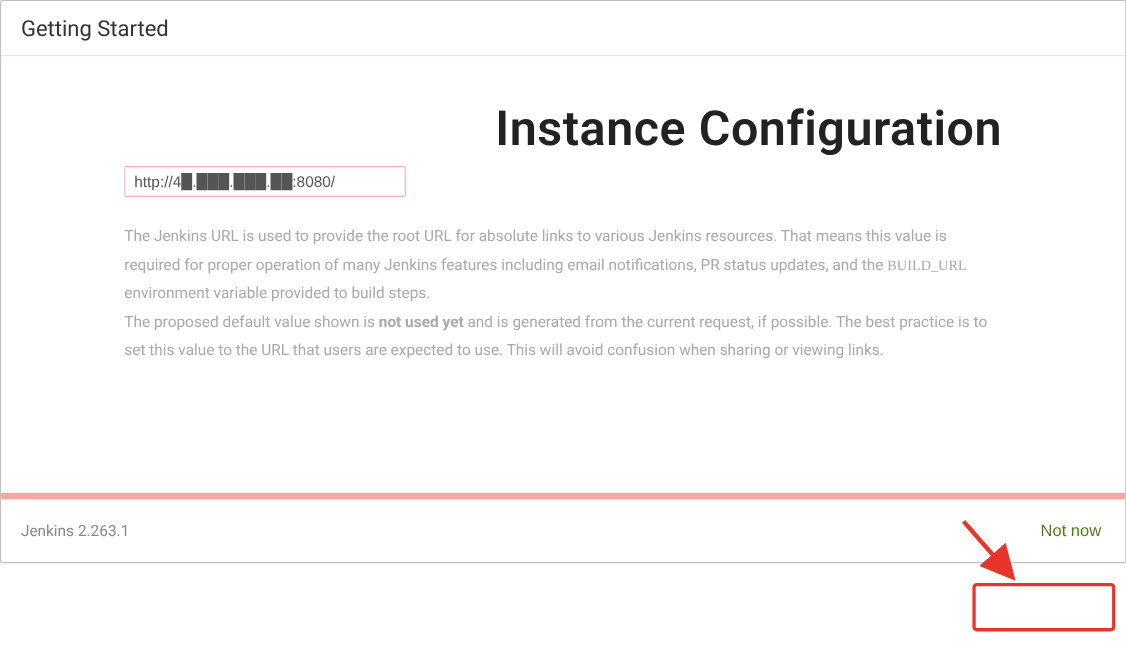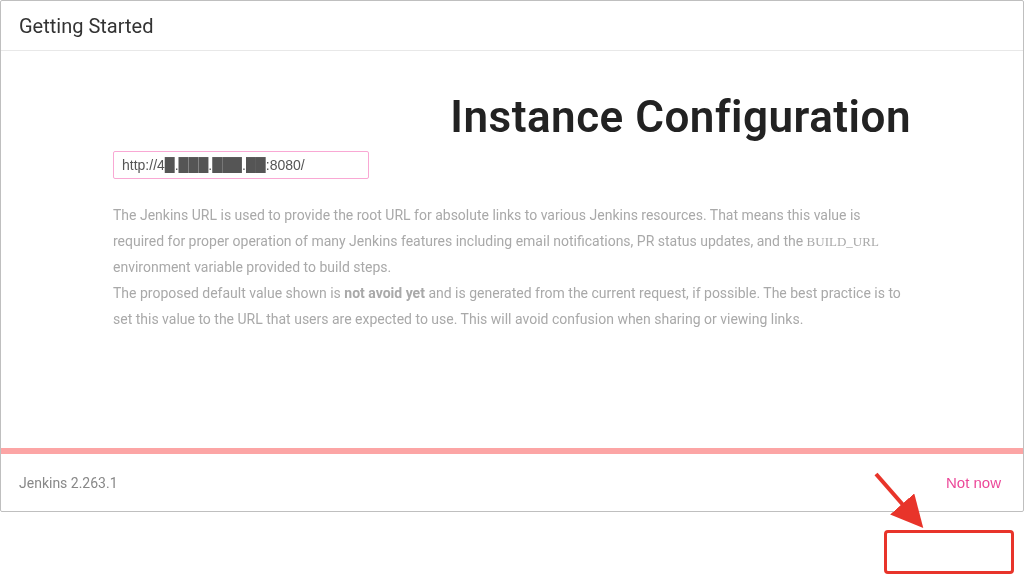--- a/index.html
+++ b/index.html
@@ -86,21 +86,21 @@
       color: #888;
     }
     .footer-actions {
       display: flex;
       align-items: center;
       gap: 20px;
     }
     .link-btn {
       background: none;
       border: none;
-      color: #ec4899;
+      color: #4d7c0f;
       font-size: 15px;
       cursor: pointer;
       padding: 6px 4px;
     }
     .primary-btn {
       background: #0b6aa2;
       border: 1px solid #0b6aa2;
       color: #fff;
       font-size: 15px;
       padding: 8px 16px;
@@ -130,21 +130,21 @@
   <div class="content">
     <h1 class="page-title">Instance Configuration</h1>
 
     <div class="field-row">
       <input type="text" class="field-input" value="http://4█.███.███.██:8080/" style="">
     </div>
 
     <div class="desc">
       <span>The Jenkins URL is used to provide the root URL for absolute links to various Jenkins resources. That means this value is required for proper operation of many Jenkins features including email notifications, PR status updates, and the </span><span class="mono">BUILD_URL</span><span> environment variable provided to build steps.</span>
       <br>
-      <span>The proposed default value shown is </span><span class="bold">not avoid yet</span><span> and is generated from the current request, if possible. The best practice is to set this value to the URL that users are expected to use. This will avoid confusion when sharing or viewing links.</span>
+      <span>The proposed default value shown is </span><span class="bold">not used yet</span><span> and is generated from the current request, if possible. The best practice is to set this value to the URL that users are expected to use. This will avoid confusion when sharing or viewing links.</span>
     </div>
   </div>
 
   <div class="footer">
     <div class="version">Jenkins 2.263.1</div>
     <div class="footer-actions">
       <button class="link-btn">Not now</button>
     </div>
   </div>
 

